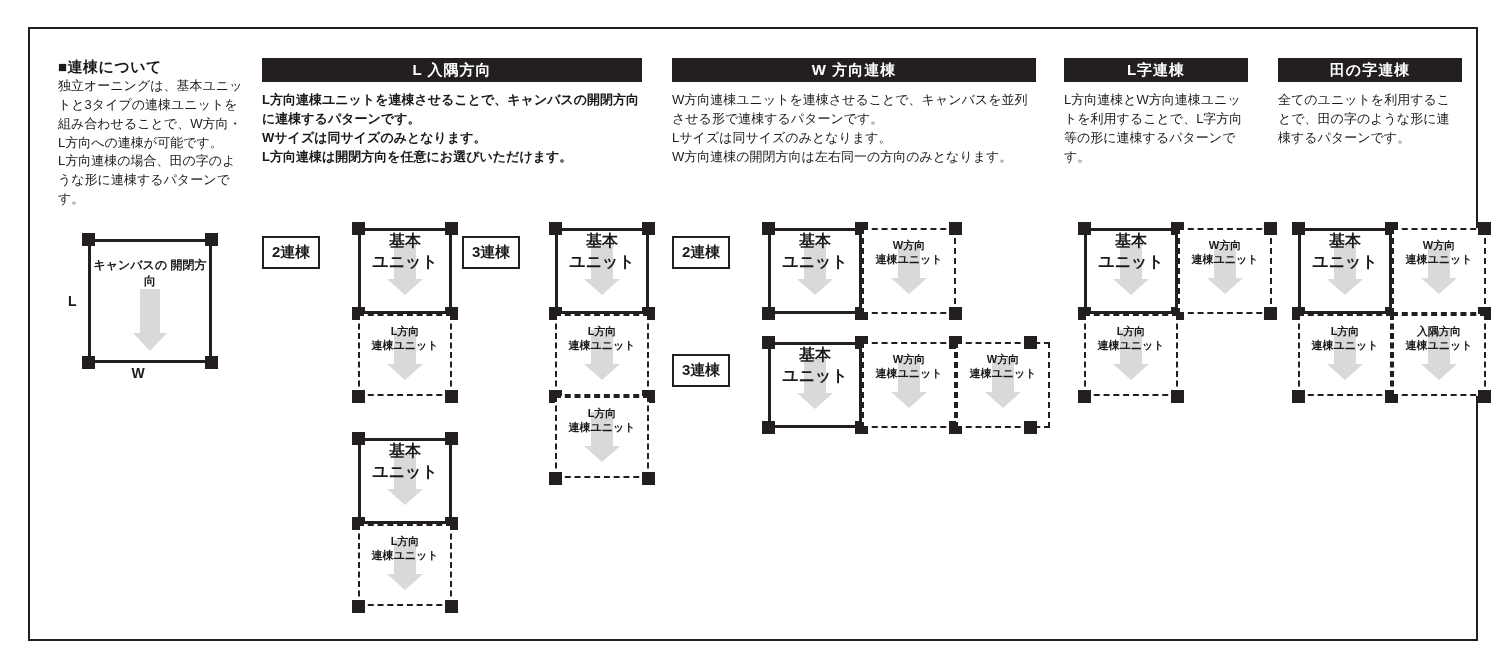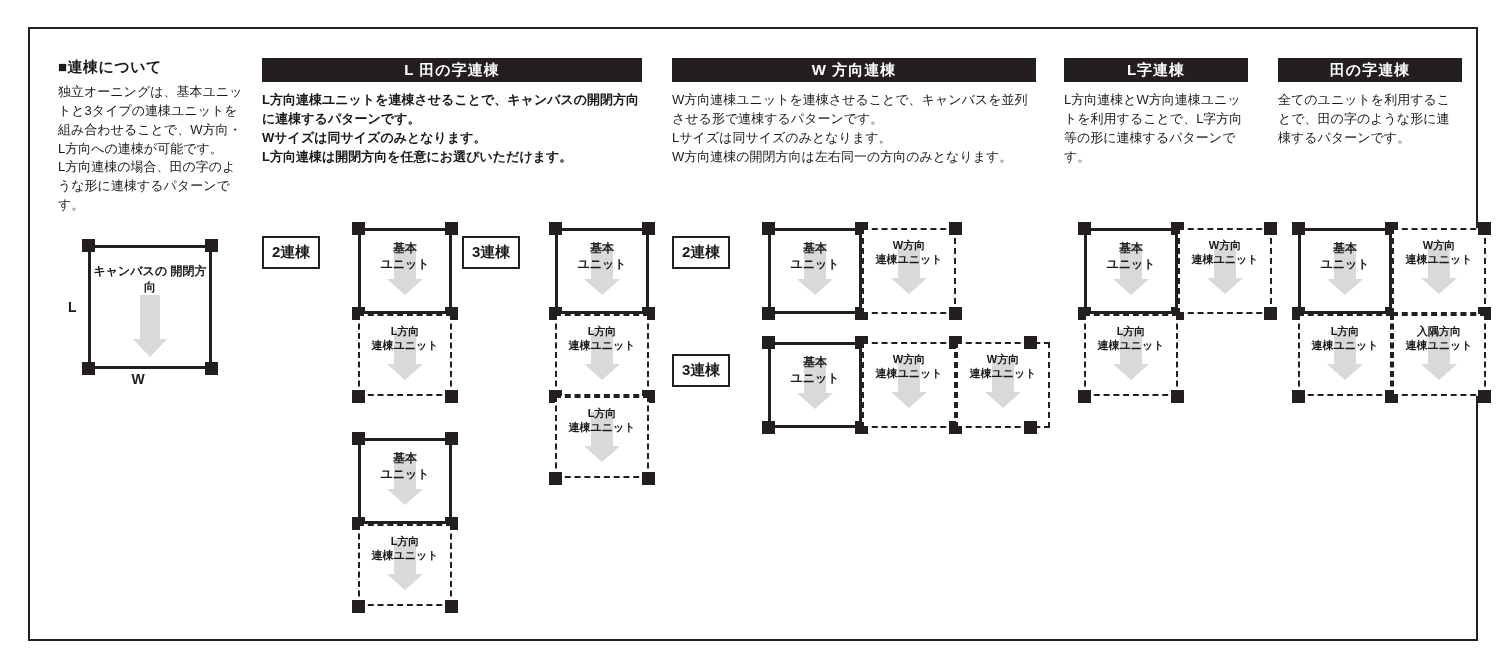--- a/index.html
+++ b/index.html
@@ -51,21 +51,21 @@
   }
   .body-text p { margin: 0; }
 
   
   .col {
     position: absolute;
   }
 
   
   #col-intro { left: 58px; top: 58px; width: 190px; }
-  #col-intro .col-title { margin-bottom: 6px; }
+  #col-intro .col-title { }
 
   
   .basic-diagram {
     position: relative;
     width: 150px;
     height: 160px;
     margin: 22px 0 0 8px;
   }
   .bd-box {
     position: absolute;
@@ -156,24 +156,23 @@
     position: absolute;
     box-sizing: border-box;
     background: #ffffff;
   }
   .unit.solid { border: 3px solid #231f20; }
   .unit.dashed { border: 2px dashed #231f20; }
   .unit .caption {
     position: relative;
     z-index: 3;
     text-align: center;
-    font-size: 12px;
+    font-size: 16px;
     font-weight: bold;
     line-height: 1.3;
-    padding-top: 10px;
     white-space: pre-line;
   }
   .unit.small .caption { font-size: 11px; padding-top: 8px; }
 
   
   .badge {
     position: absolute;
     border: 2px solid #231f20;
     background: #ffffff;
     font-size: 15px;
@@ -217,21 +216,21 @@
         <div class="head" style="top:44px;"></div>
       </div>
       <div class="bd-text">キャンバスの
 開閉方向</div>
       <div class="bd-label-l">L</div>
       <div class="bd-label-w">W</div>
     </div>
   </div>
 
   <div class="col" id="col-L">
-    <div class="band">L 田の字連棟</div>
+    <div class="band">L 入隅方向</div>
     <div class="body-text col-body" style="white-space:pre-line;font-weight:bold;">L方向連棟ユニットを連棟させることで、キャンバスの開閉方向に連棟するパターンです。
 Wサイズは同サイズのみとなります。
 L方向連棟は開閉方向を任意にお選びいただけます。</div>
   </div>
 
   <div class="pattern-area" style="left:262px; top:228px; width:380px; height:380px;">
 
     <div class="badge" style="left:0px; top:8px;">2連棟</div>
 
     <div class="unit solid" style="left:96px; top:0px; width:94px; height:86px;">

